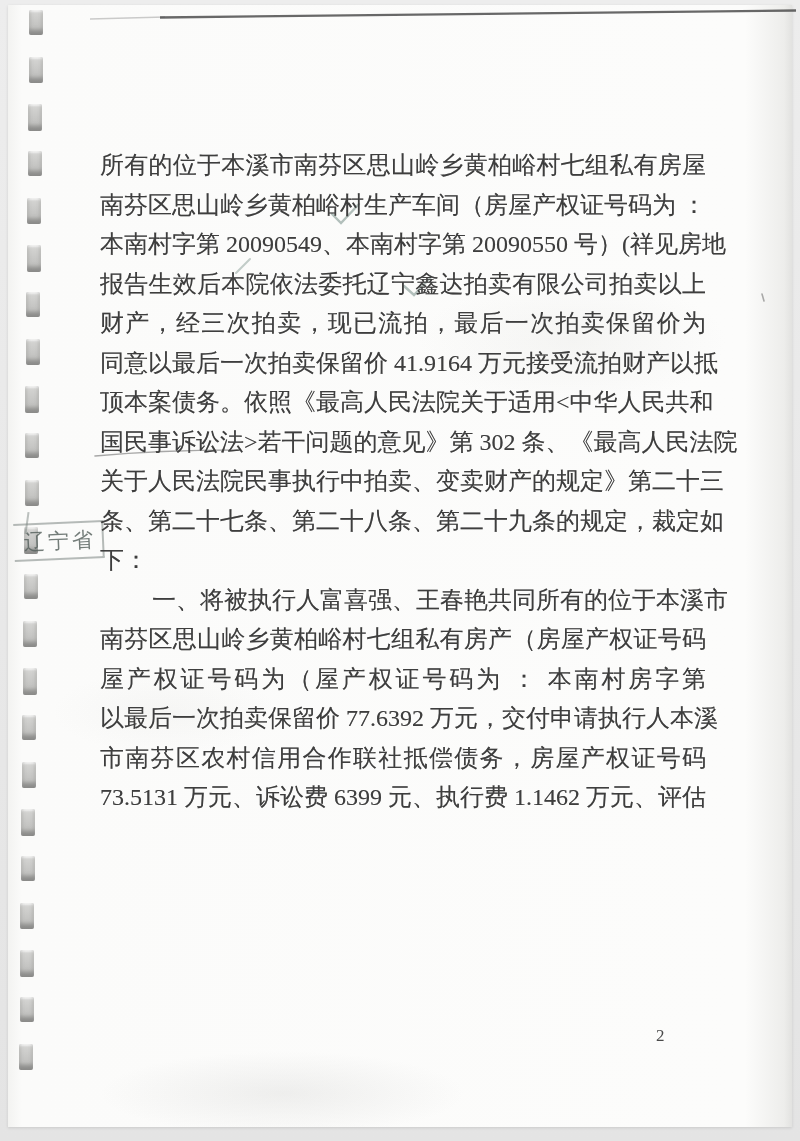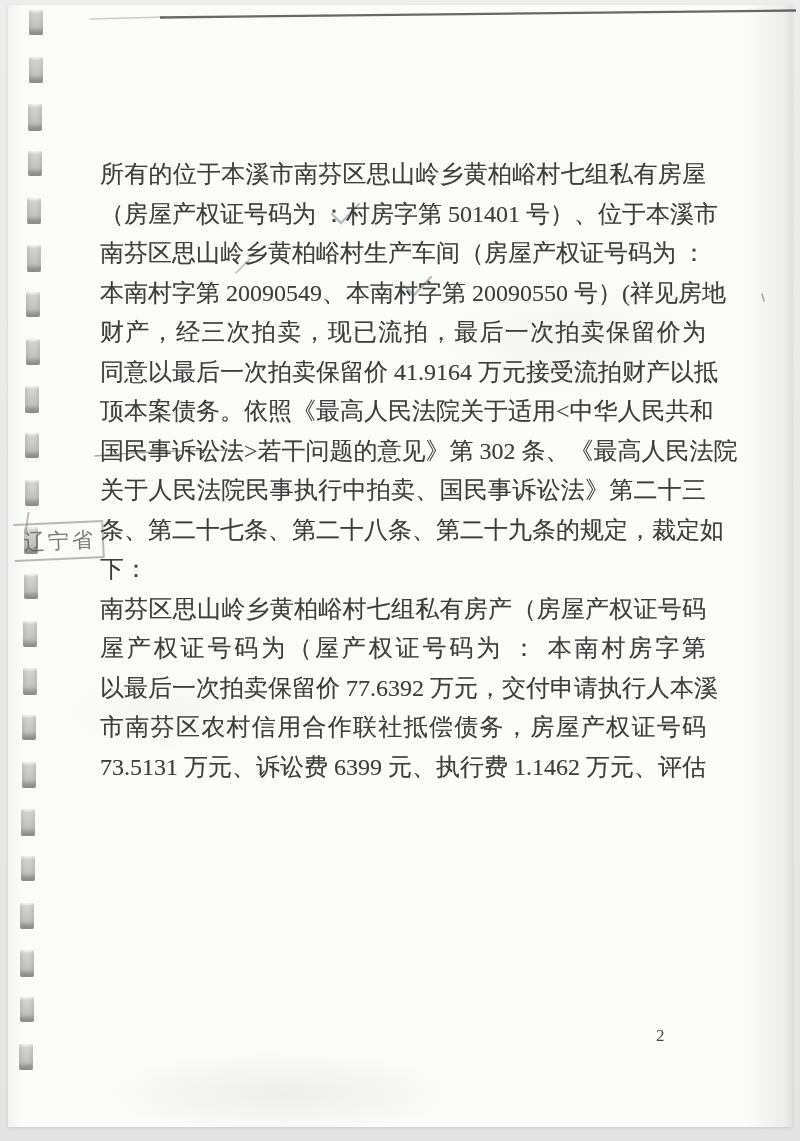--- a/index.html
+++ b/index.html
@@ -32,21 +32,21 @@
     border: 2px solid rgba(123,133,130,.55); border-left: none;
     transform: rotate(-2.5deg);
     display: flex; align-items: center; padding-left: 10px; box-sizing: border-box;
     color: rgba(85,96,93,.82); font-size: 21px; letter-spacing: 3px; white-space: nowrap;
   }
   .stamp-tail {
     position: absolute; left: 26px; top: 512px; width: 2px; height: 22px;
     background: rgba(123,133,130,.5); transform: rotate(8deg);
   }
   .doc-body {
-    position: absolute; left: 100px; top: 155px; width: 606px;
+    position: absolute; left: 100px; top: 146px; width: 606px;
     font-size: 24px; color: #3e3e3e;
     text-shadow: 0 0 0.5px rgba(70,70,70,.45);
   }
   .line {
     height: 39.5px; line-height: 39.5px; white-space: nowrap;
     text-align: justify; text-align-last: justify;
   }
   .line.left { text-align: left; text-align-last: left; }
   .line.indent { text-indent: 52px; }
   .page-number {
@@ -103,30 +103,31 @@
     <line x1="762" y1="294" x2="764" y2="301" stroke="#6a6a6a" stroke-width="1.6" opacity="0.55" stroke-linecap="round"></line>
   </svg>
 
   <div class="stamp-tail"></div>
   <div class="stamp">
     <span>辽宁省</span>
   </div>
 
   <div class="doc-body" id="doc-body">
       <div class="line">所有的位于本溪市南芬区思山岭乡黄柏峪村七组私有房屋</div>
-      <div class="line">（房屋产权证号码为 ：村房字第 501401 号）、位于本溪市</div>
       <div class="line">南芬区思山岭乡黄柏峪村生产车间（房屋产权证号码为 ：</div>
       <div class="line">本南村字第 20090549、本南村字第 20090550 号）(祥见房地</div>
+      <div class="line">报告生效后本院依法委托辽宁鑫达拍卖有限公司拍卖以上</div>
       <div class="line">财产，经三次拍卖，现已流拍，最后一次拍卖保留价为</div>
       <div class="line">同意以最后一次拍卖保留价 41.9164 万元接受流拍财产以抵</div>
       <div class="line">顶本案债务。依照《最高人民法院关于适用&lt;中华人民共和</div>
       <div class="line">国民事诉讼法&gt;若干问题的意见》第 302 条、《最高人民法院</div>
-      <div class="line">关于人民法院民事执行中拍卖、国民事诉讼法》第二十三</div>
+      <div class="line">关于人民法院民事执行中拍卖、变卖财产的规定》第二十三</div>
       <div class="line">条、第二十七条、第二十八条、第二十九条的规定，裁定如</div>
       <div class="line left">下：</div>
+      <div class="line indent">一、将被执行人富喜强、王春艳共同所有的位于本溪市</div>
       <div class="line">南芬区思山岭乡黄柏峪村七组私有房产（房屋产权证号码</div>
       <div class="line">屋产权证号码为（屋产权证号码为 ： 本南村房字第</div>
       <div class="line">以最后一次拍卖保留价 77.6392 万元，交付申请执行人本溪</div>
       <div class="line">市南芬区农村信用合作联社抵偿债务，房屋产权证号码</div>
       <div class="line">73.5131 万元、诉讼费 6399 元、执行费 1.1462 万元、评估</div>
     </div>
 
   <div class="page-number">2</div>
 
 </div>

